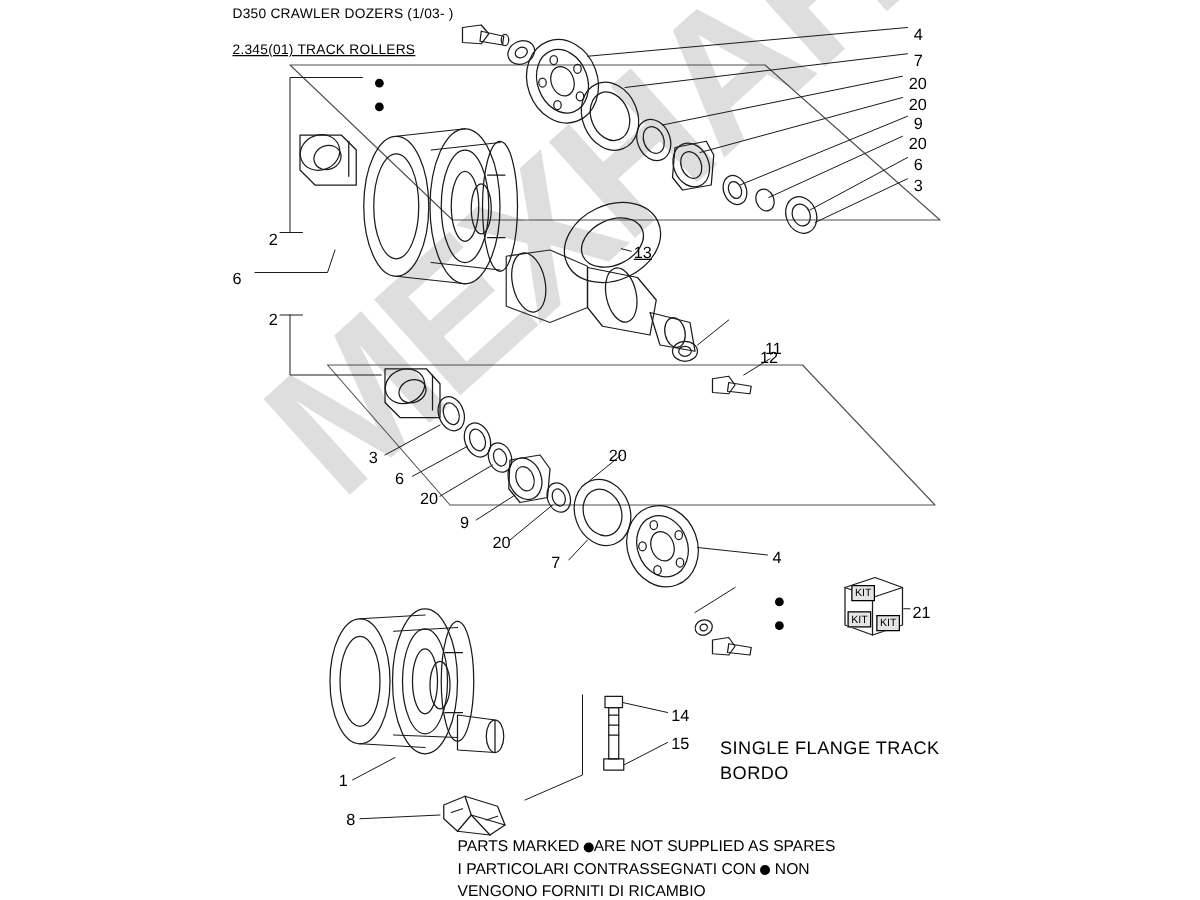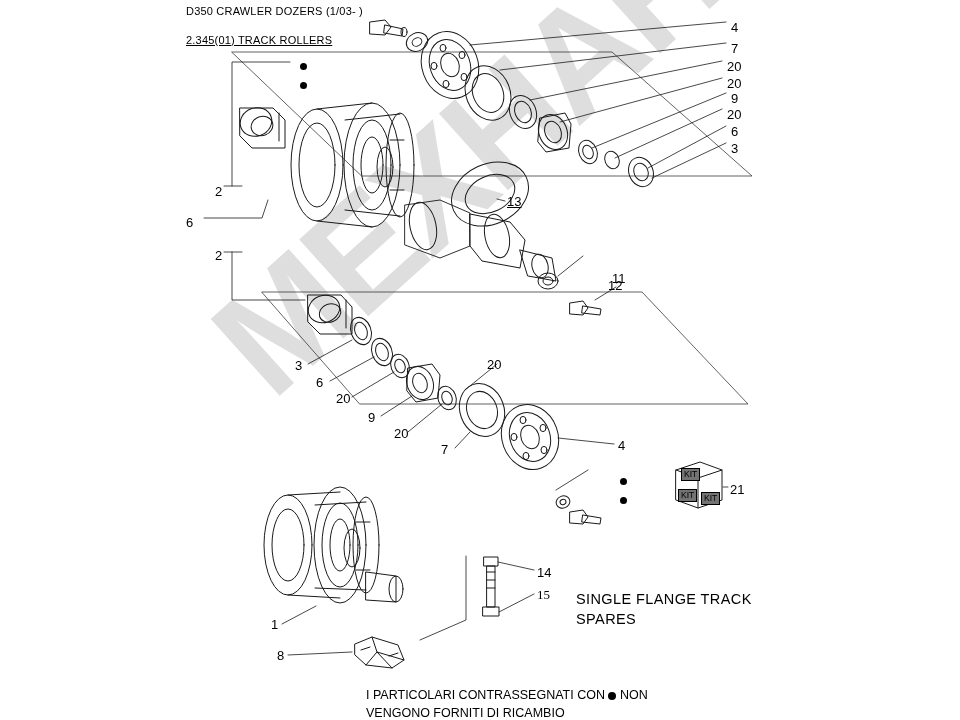--- a/index.html
+++ b/index.html
@@ -61,21 +61,21 @@
     position: absolute;
     width: 7px; height: 7px;
     border-radius: 50%;
     background: #000;
   }
   .kitlabel {
     position: absolute;
     font-size: 8.5px;
     border: 1px solid #000;
     padding: 0 2px;
-    background: #737373;
+    background: #e5e5e5;
     line-height: 11px;
   }
 </style>
 </head>
 <body>
 
 <div id="page">
 
   <div class="wm" style="left:180px; top:300px; font-size:150px; transform: rotate(-42deg); transform-origin: left top; letter-spacing:-6px;">MEXHAHU3ATOP.RU</div>
 
@@ -275,34 +275,37 @@
   <div class="callout" style="left:295px; top:358px;">3</div>
   <div class="callout" style="left:316px; top:375px;">6</div>
   <div class="callout" style="left:487px; top:357px;">20</div>
   <div class="callout" style="left:336px; top:391px;">20</div>
   <div class="callout" style="left:368px; top:410px;">9</div>
   <div class="callout" style="left:394px; top:426px;">20</div>
   <div class="callout" style="left:441px; top:442px;">7</div>
   <div class="callout" style="left:618px; top:438px;">4</div>
   <div class="callout" style="left:730px; top:482px;">21</div>
   <div class="callout" style="left:537px; top:565px;">14</div>
-  <div class="callout" style="left:537px; top:587px;font-family:Liberation Serif, serif;">15</div>
+  <div class="callout" style="left:537px; top:587px;">15</div>
   <div class="callout" style="left:271px; top:617px;">1</div>
   <div class="callout" style="left:277px; top:648px;">8</div>
 
   <div class="dot" style="left:300px; top:63px;"></div>
   <div class="dot" style="left:300px; top:82px;"></div>
   <div class="dot" style="left:620px; top:478px;"></div>
   <div class="dot" style="left:620px; top:497px;"></div>
 
   <div class="kitlabel" style="left:681px; top:468px;">KIT</div>
   <div class="kitlabel" style="left:678px; top:489px;">KIT</div>
   <div class="kitlabel" style="left:701px; top:492px;">KIT</div>
 
   <div class="title-block" style="left:576px; top:591px;text-align:right;">SINGLE   FLANGE TRACK</div>
-  <div class="title-block" style="left:576px; top:611px;">SPARES</div>
-
+  <div class="title-block" style="left:576px; top:611px;">BORDO</div>
+
+  <div class="note" style="left:366px; top:670px;">
+    <span>PARTS MARKED </span><span style="display:inline-block;width:8px;height:8px;border-radius:50%;background:#000;vertical-align:middle;"></span><span>ARE NOT SUPPLIED AS SPARES</span>
+  </div>
   <div class="note" style="left:366px; top:688px;">
     <span>I   PARTICOLARI  CONTRASSEGNATI  CON  </span><span style="display:inline-block;width:8px;height:8px;border-radius:50%;background:#000;vertical-align:middle;"></span><span> NON</span>
   </div>
   <div class="note" style="left:366px; top:706px;">VENGONO FORNITI DI RICAMBIO</div>
 
 </div>
 
 </body></html>

